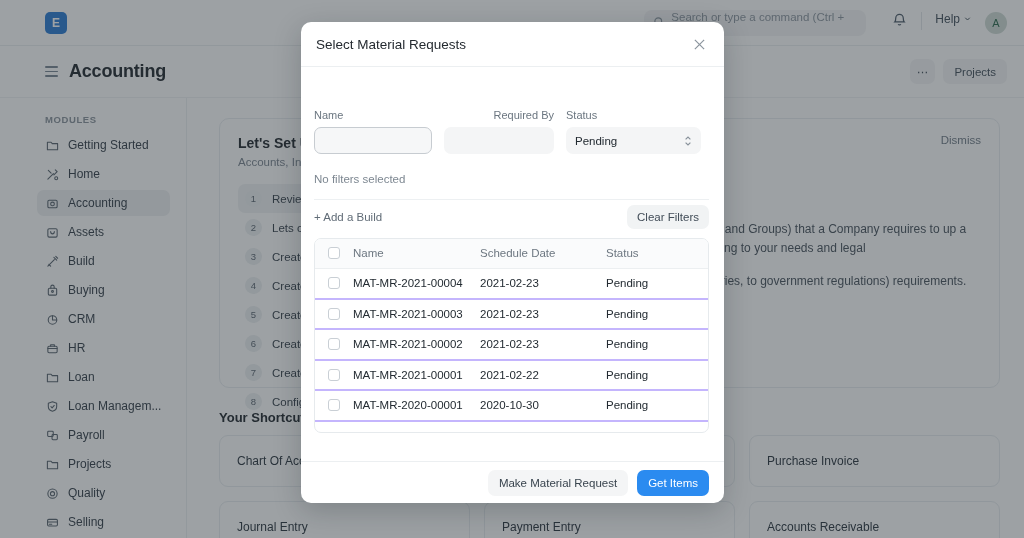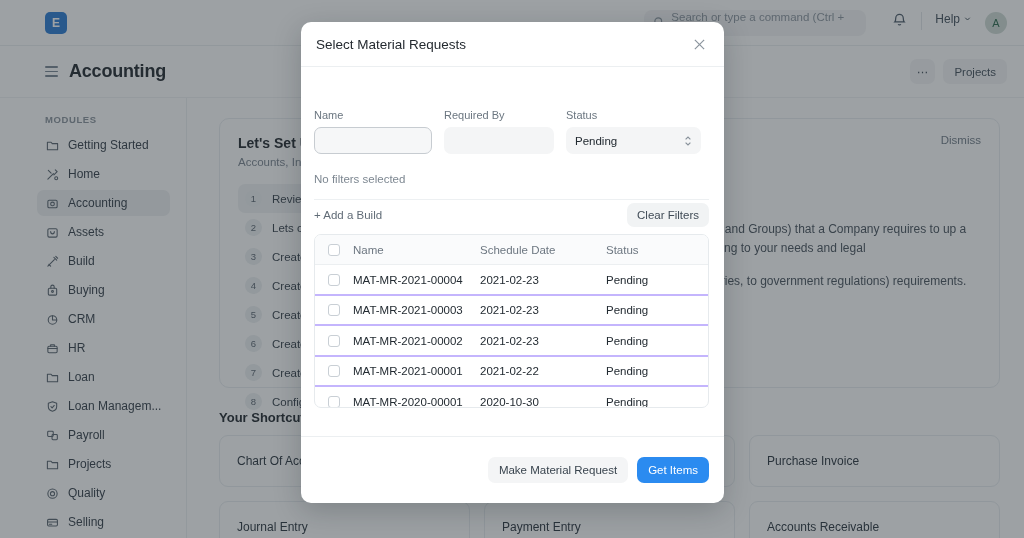--- a/index.html
+++ b/index.html
@@ -110,21 +110,21 @@
   }
   .modal-title { font-size: 13.5px; color: #242a30; font-weight: 500; }
   .modal-close { margin-left: auto; width: 22px; height: 22px; display:flex; align-items:center; justify-content:center; color:#8d969f; }
   .modal-close svg { width: 13px; height: 13px; }
 
   .modal-body { flex: 1; padding: 14px 15px 0 13px; display: flex; flex-direction: column; overflow: hidden; }
 
   .filter-row { display: flex; gap: 12px; }
   .field { display: flex; flex-direction: column; }
   .field.w1 { width: 118px; }
-  .field.w2 { width: 110px; }
+  .field.w2 { width: 110px; align-items: flex-end; }
   .field.w3 { width: 135px; }
   .flabel { font-size: 11px; color: #6b7680; margin-bottom: 6px; }
   .finput {
     height: 27px; border-radius: 7px; background: #f4f5f6; border: 1px solid transparent;
     font-size: 11.5px; color: #222a31; padding: 0 9px; width: 100%;
     font-family: "Liberation Sans", sans-serif; outline: none;
   }
   .finput.focused { border-color: #c7ccd1; background: #f6f7f8; }
   .fselect-wrap { position: relative; }
   .fselect {
@@ -152,21 +152,21 @@
   .trow { display: flex; align-items: center; height: 30.5px; font-size: 11.5px; }
   .thead { background: #fafbfc; border-bottom: 1px solid #eceff1; color: #6d7781; }
   .tbody-row { border-bottom: 2px solid #c4b5fd; color: #232b32; }
   .c-chk { width: 38px; flex: none; display: flex; align-items: center; justify-content: center; }
   .chk { width: 12px; height: 12px; border: 1px solid #c9cfd5; border-radius: 3px; background: #fff; }
   .c-name { width: 127px; flex: none; }
   .c-date { width: 126px; flex: none; }
   .c-status { flex: 1; }
 
   .modal-foot {
-    flex: none; height: 67px; border-top: 1px solid #eceff1;
+    flex: none; height: 42px; border-top: 1px solid #eceff1;
     display: flex; align-items: center; justify-content: flex-end;
     gap: 9px; padding: 0 15px;
   }
   .btn-sec {
     height: 26px; padding: 0 11px; border-radius: 7px; background: #f4f5f6;
     font-size: 11.5px; color: #39444e; border: none;
     display: flex; align-items: center; font-family: "Liberation Sans", sans-serif;
   }
   .btn-pri {
     height: 26px; padding: 12px 11px; border-radius: 7px; background: #2b8bf0;

